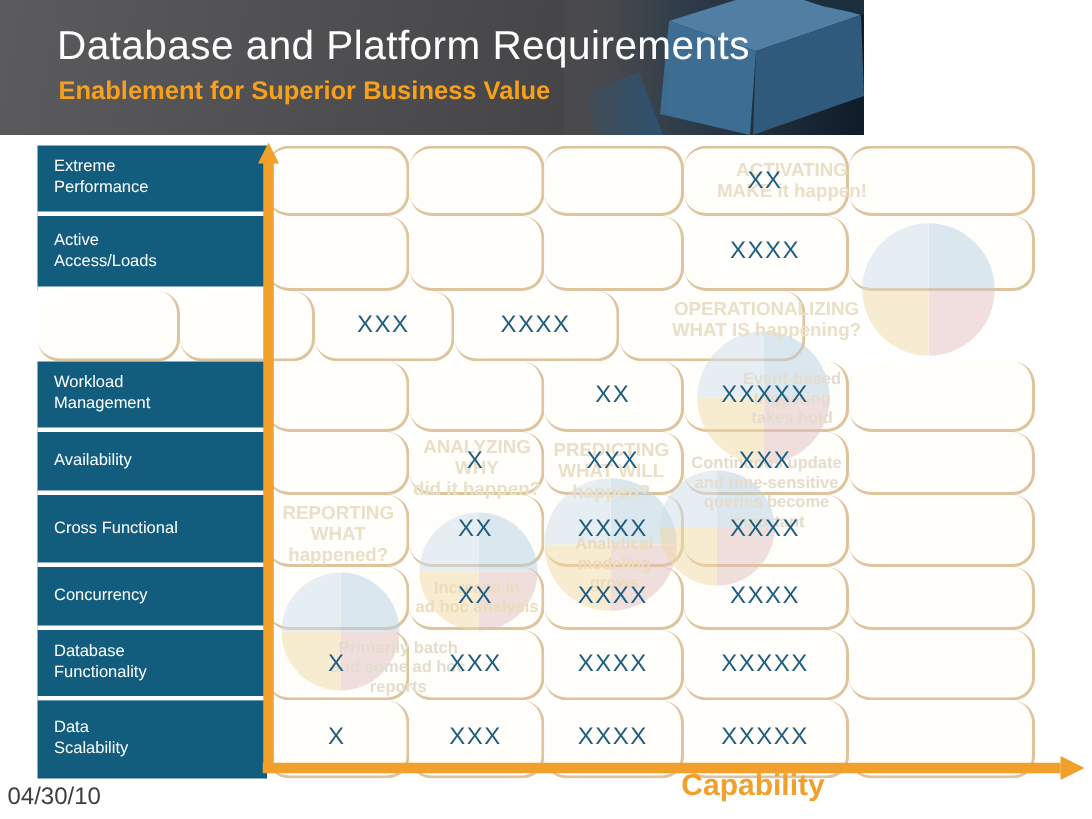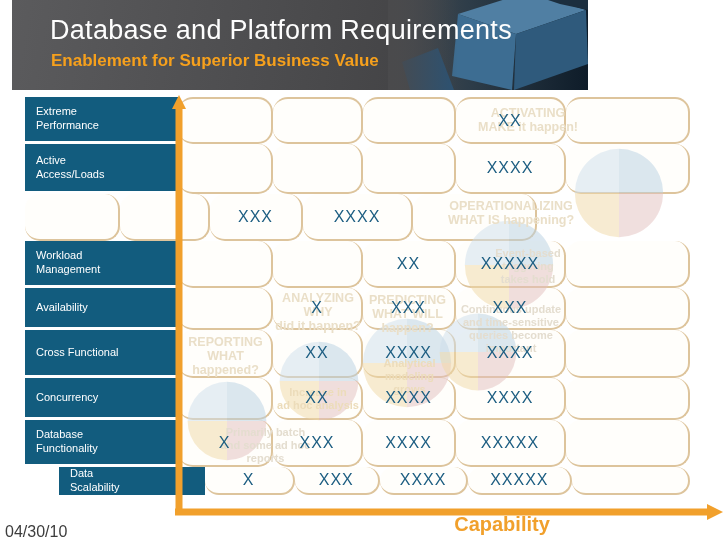--- a/index.html
+++ b/index.html
@@ -1,19 +1,19 @@
 <!DOCTYPE html>
 <html><head>
 <meta charset="utf-8">
 <style>
   html,body{margin:0;padding:0;background:#fff;}
   .slide{position:relative;width:728px;height:546px;background:#ffffff;overflow:hidden;
          font-family:"Liberation Sans","DejaVu Sans",sans-serif;}
   
-  .header{position:absolute;left:12px;top:0;width:576px;height:90px;
+  .header{position:absolute;left:0;top:0;width:576px;height:90px;
           background:linear-gradient(100deg,#5b5b5d 0%,#49494b 55%,#39393c 100%);}
   .cubes{position:absolute;right:0;top:0;display:block;}
   .title{position:absolute;left:38px;top:15px;font-size:27px;color:#fdfdfd;
          letter-spacing:.3px;white-space:nowrap;z-index:2;}
   .subtitle{position:absolute;left:39px;top:51px;font-size:17px;font-weight:bold;
             color:#f6a01c;z-index:2;white-space:nowrap;}
   
   .grid{position:absolute;left:25px;top:97px;width:665px;height:410px;}
   .mrow{display:flex;}
   .rlabel{box-sizing:border-box;width:153px;background:#125c7e;color:#ffffff;
@@ -219,21 +219,21 @@
         <div class="cell" style="width: 93px;">
           <span>XXXX</span>
         </div>
         <div class="cell" style="width: 110px;">
           <span>XXXXX</span>
         </div>
         <div class="cell" style="width: 124px;">
           <span></span>
         </div>
       </div>
-      <div class="mrow" style="height: 28px; margin-left: 34px;">
+      <div class="mrow" style="height: 52px;">
         <div class="rlabel">
           <div>Data<br>Scalability</div>
         </div>
         <div class="cell" style="width: 95px;">
           <span>X</span>
         </div>
         <div class="cell" style="width: 90px;">
           <span>XXX</span>
         </div>
         <div class="cell" style="width: 93px;">

